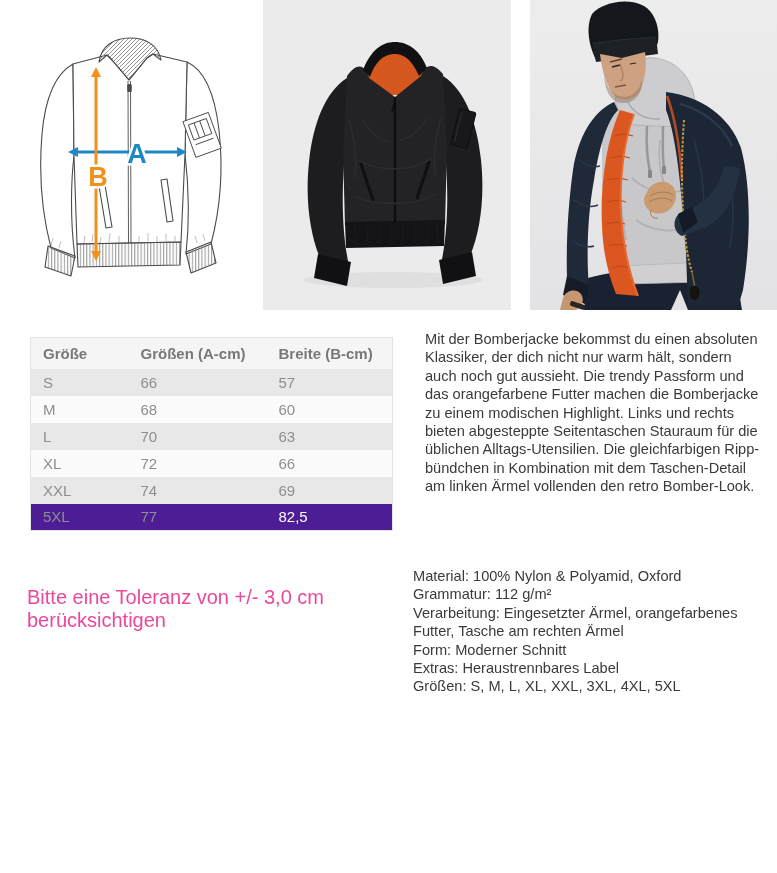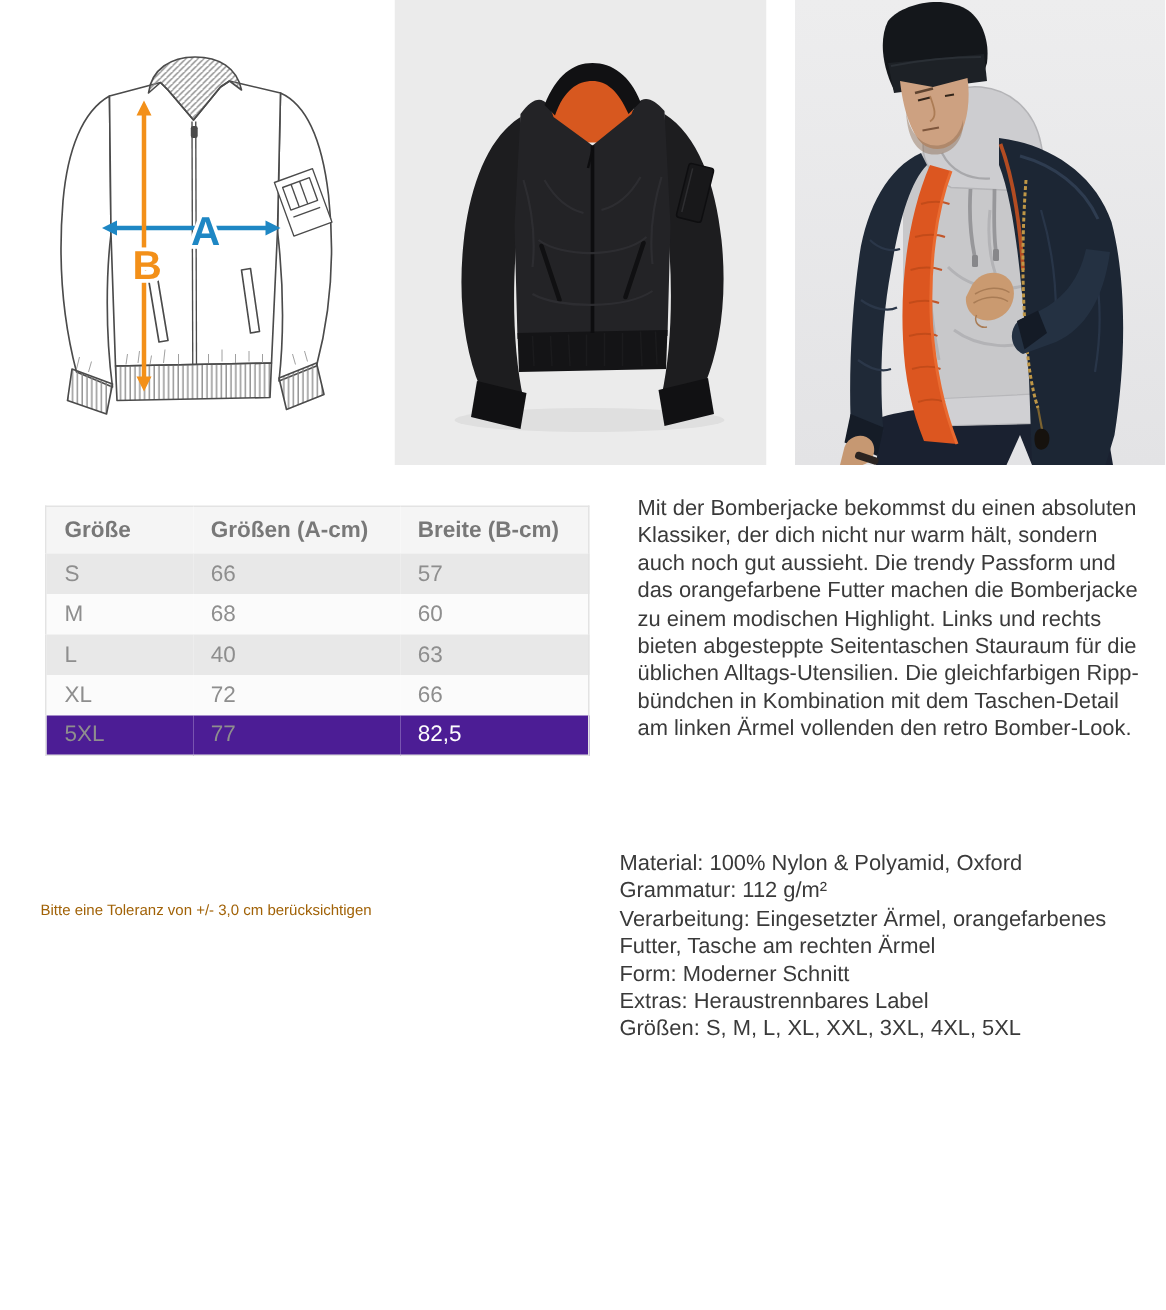--- a/index.html
+++ b/index.html
@@ -26,22 +26,22 @@
     font-weight:700; color:#787878; background:#f5f5f5;
     height:31px; text-align:left; padding:0 0 0 12px;
   }
   .size-table td { height:27px; padding:0 0 0 12px; }
   tr.odd  td { background:#e8e8e8; }
   tr.even td { background:#fbfbfb; }
   tr.last td { background:#4c1d95; }
   tr.last td.faint { color:#fdfdfd; }
   
   .tolerance {
-    position:absolute; left:27px; top:602px; width:390px;
-    font-size:10px; color:#a16207;
+    position:absolute; left:27px; top:586px; width:390px;
+    font-size:20px; color:#ec4899;
   }
   .description, .details {
     position:absolute; left:413px; width:365px;
     white-space:pre-line; font-size:14.6px; line-height:18.4px; color:#3a3a3a;
   }
   .description { top:330px;margin-left:12px; }
   .details { top:567px; }
 </style>
 </head>
 <body>
@@ -246,27 +246,32 @@
         <td>66</td>
         <td>57</td>
       </tr>
       <tr class="even">
         <td>M</td>
         <td>68</td>
         <td>60</td>
       </tr>
       <tr class="odd">
         <td>L</td>
-        <td>40</td>
+        <td>70</td>
         <td>63</td>
       </tr>
       <tr class="even">
         <td>XL</td>
         <td>72</td>
         <td>66</td>
+      </tr>
+      <tr class="odd">
+        <td>XXL</td>
+        <td>74</td>
+        <td>69</td>
       </tr>
       <tr class="last">
         <td>5XL</td>
         <td>77</td>
         <td class="faint">82,5</td>
       </tr>
     </tbody>
   </table>
 
   <div class="tolerance">Bitte eine Toleranz von +/- 3,0 cm berücksichtigen</div>

